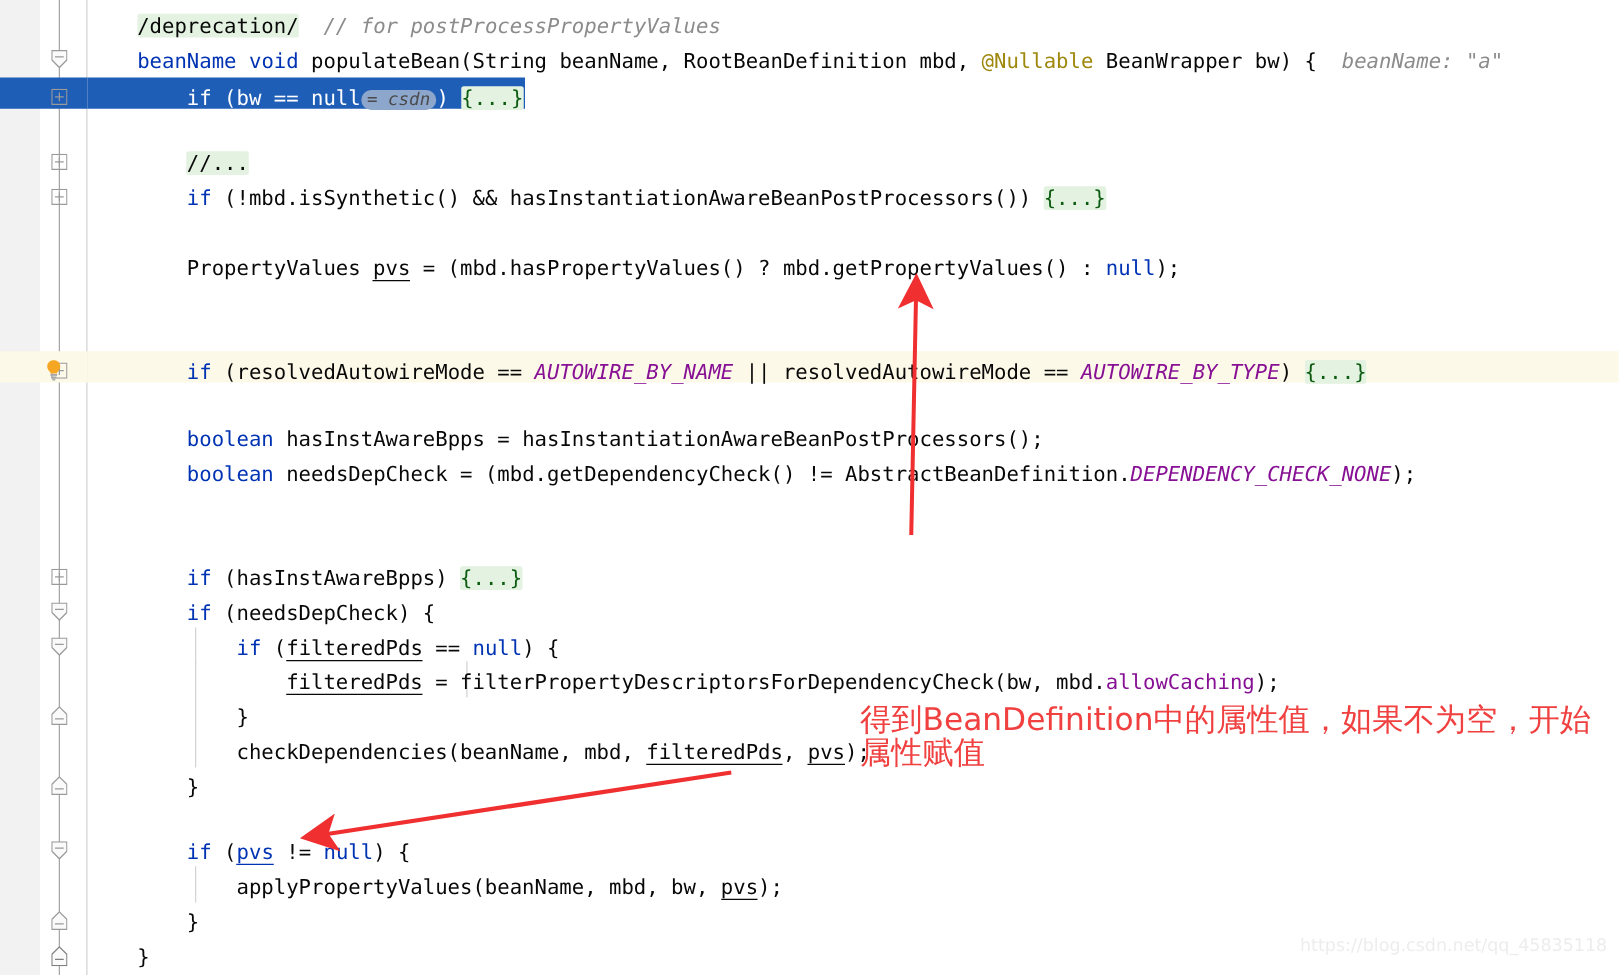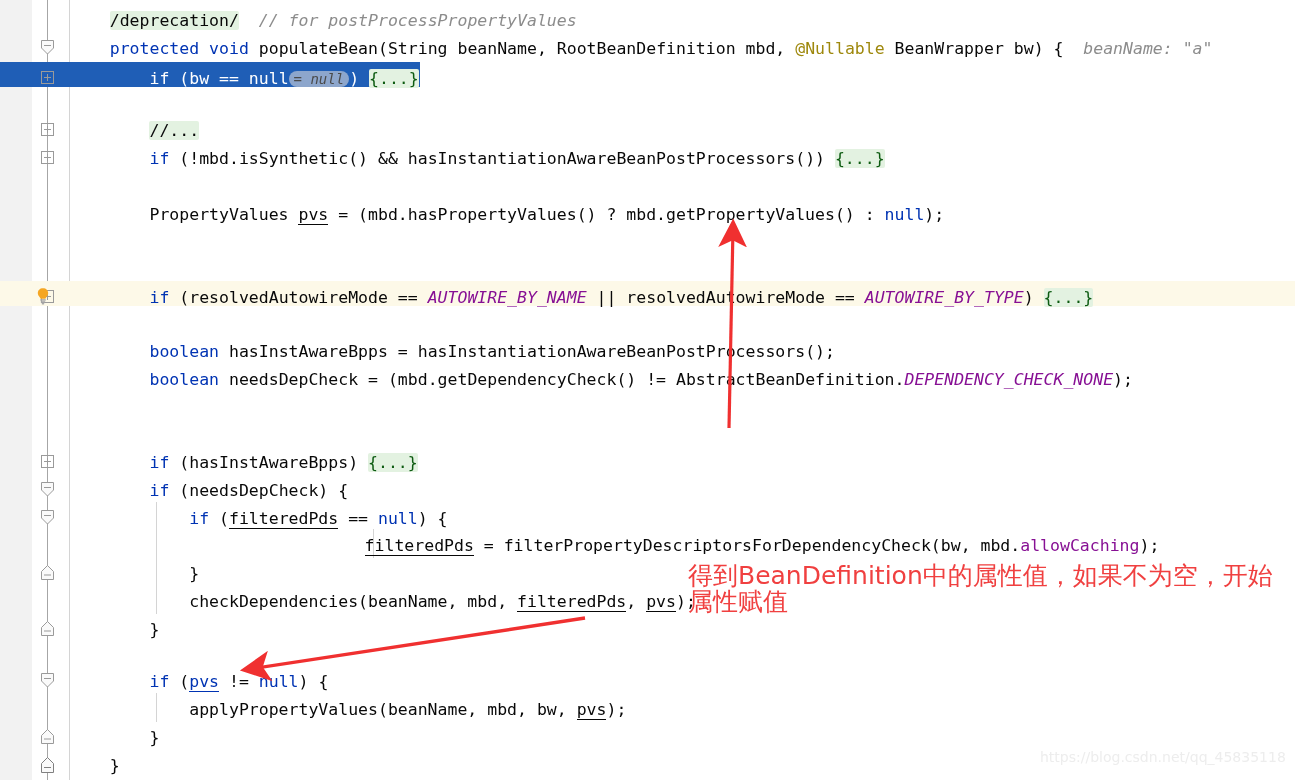--- a/index.html
+++ b/index.html
@@ -96,38 +96,38 @@
 <body>
 
 <div id="editor">
 
   <div id="gutter-bg"></div>
   <div id="fold-rail"></div>
   <div id="gutter-sep"></div>
 
   <div id="code">
       <div class="row" style="top: 8px;"><span>    </span><span class="foldtxt">/deprecation/</span><span>  </span><span class="cmt">// for postProcessPropertyValues</span></div>
-      <div class="row" style="top: 36px;"><span>    </span><span class="kw">protected</span><span> </span><span class="kw">void</span><span> populateBean(String beanName, RootBeanDefinition mbd, </span><span class="anno">@Nullable</span><span> BeanWrapper bw) {</span><span class="hint">  beanName: "a"</span></div>
+      <div class="row" style="top: 36px;"><span>    </span><span class="kw">beanName</span><span> </span><span class="kw">void</span><span> populateBean(String beanName, RootBeanDefinition mbd, </span><span class="anno">@Nullable</span><span> BeanWrapper bw) {</span><span class="hint">  beanName: "a"</span></div>
       <div class="rowhl hl-select" style="top: 62px; width: 350px;"></div>
-      <div class="row" style="top: 66px;"><span class="selwhite">        </span><span class="selwhite">if</span><span class="selwhite"> (bw == null</span><span class="inlay">= null</span><span class="selwhite">) </span><span class="fold">{...}</span></div>
+      <div class="row" style="top: 66px;"><span class="selwhite">        </span><span class="selwhite">if</span><span class="selwhite"> (bw == null</span><span class="inlay">= csdn</span><span class="selwhite">) </span><span class="fold">{...}</span></div>
       <div class="row" style="top: 118px;"><span>        </span><span class="foldtxt">//...</span></div>
       <div class="row" style="top: 202px;"><span>        PropertyValues </span><span class="u">pvs</span><span> = (mbd.hasPropertyValues() ? mbd.getPropertyValues() : </span><span class="kw">null</span><span>);</span></div>
       <div class="row" style="top: 146px;"><span>        </span><span class="kw">if</span><span> (!mbd.isSynthetic() &amp;&amp; hasInstantiationAwareBeanPostProcessors()) </span><span class="fold">{...}</span></div>
       <div class="rowhl hl-yellow" style="top: 281px;"></div>
       <div class="rowhl hl-yellow" style="top: 281px; left: -70px; width: 70px;"></div>
       <div class="row" style="top: 285px;"><span>        </span><span class="kw">if</span><span> (resolvedAutowireMode == </span><span class="cnst">AUTOWIRE_BY_NAME</span><span> || resolvedAutowireMode == </span><span class="cnst">AUTOWIRE_BY_TYPE</span><span>) </span><span class="fold">{...}</span></div>
       <div class="row" style="top: 339px;"><span>        </span><span class="kw">boolean</span><span> hasInstAwareBpps = hasInstantiationAwareBeanPostProcessors();</span></div>
       <div class="row" style="top: 367px;"><span>        </span><span class="kw">boolean</span><span> needsDepCheck = (mbd.getDependencyCheck() != AbstractBeanDefinition.</span><span class="cnst">DEPENDENCY_CHECK_NONE</span><span>);</span></div>
       <div class="row" style="top: 450px;"><span>        </span><span class="kw">if</span><span> (hasInstAwareBpps) </span><span class="fold">{...}</span></div>
       <div class="row" style="top: 478px;"><span>        </span><span class="kw">if</span><span> (needsDepCheck) {</span></div>
       <div class="guide" style="left: 86px; top: 502px; height: 29px;"></div>
       <div class="row" style="top: 506px;"><span>            </span><span class="kw">if</span><span> (</span><span class="u">filteredPds</span><span> == </span><span class="kw">null</span><span>) {</span></div>
       <div class="guide" style="left: 86px; top: 529px; height: 29px;"></div>
       <div class="guide" style="left: 303px; top: 529px; height: 29px;"></div>
-      <div class="row" style="top: 533px; text-align: center;"><span>                </span><span class="u">filteredPds</span><span> = filterPropertyDescriptorsForDependencyCheck(bw, mbd.</span><span class="field">allowCaching</span><span>);</span></div>
+      <div class="row" style="top: 533px;"><span>                </span><span class="u">filteredPds</span><span> = filterPropertyDescriptorsForDependencyCheck(bw, mbd.</span><span class="field">allowCaching</span><span>);</span></div>
       <div class="guide" style="left: 86px; top: 557px; height: 29px;"></div>
       <div class="row" style="top: 561px;"><span>            }</span></div>
       <div class="guide" style="left: 86px; top: 585px; height: 29px;"></div>
       <div class="row" style="top: 589px;"><span>            checkDependencies(beanName, mbd, </span><span class="u">filteredPds</span><span>, </span><span class="u">pvs</span><span>);</span></div>
       <div class="row" style="top: 617px;"><span>        }</span></div>
       <div class="row" style="top: 669px;"><span>        </span><span class="kw">if</span><span> (</span><span class="uk">pvs</span><span> != </span><span class="kw">null</span><span>) {</span></div>
       <div class="guide" style="left: 86px; top: 693px; height: 29px;"></div>
       <div class="row" style="top: 697px;"><span>            applyPropertyValues(beanName, mbd, bw, </span><span class="u">pvs</span><span>);</span></div>
       <div class="row" style="top: 725px;"><span>        }</span></div>
       <div class="row" style="top: 753px;"><span>    }</span></div>

